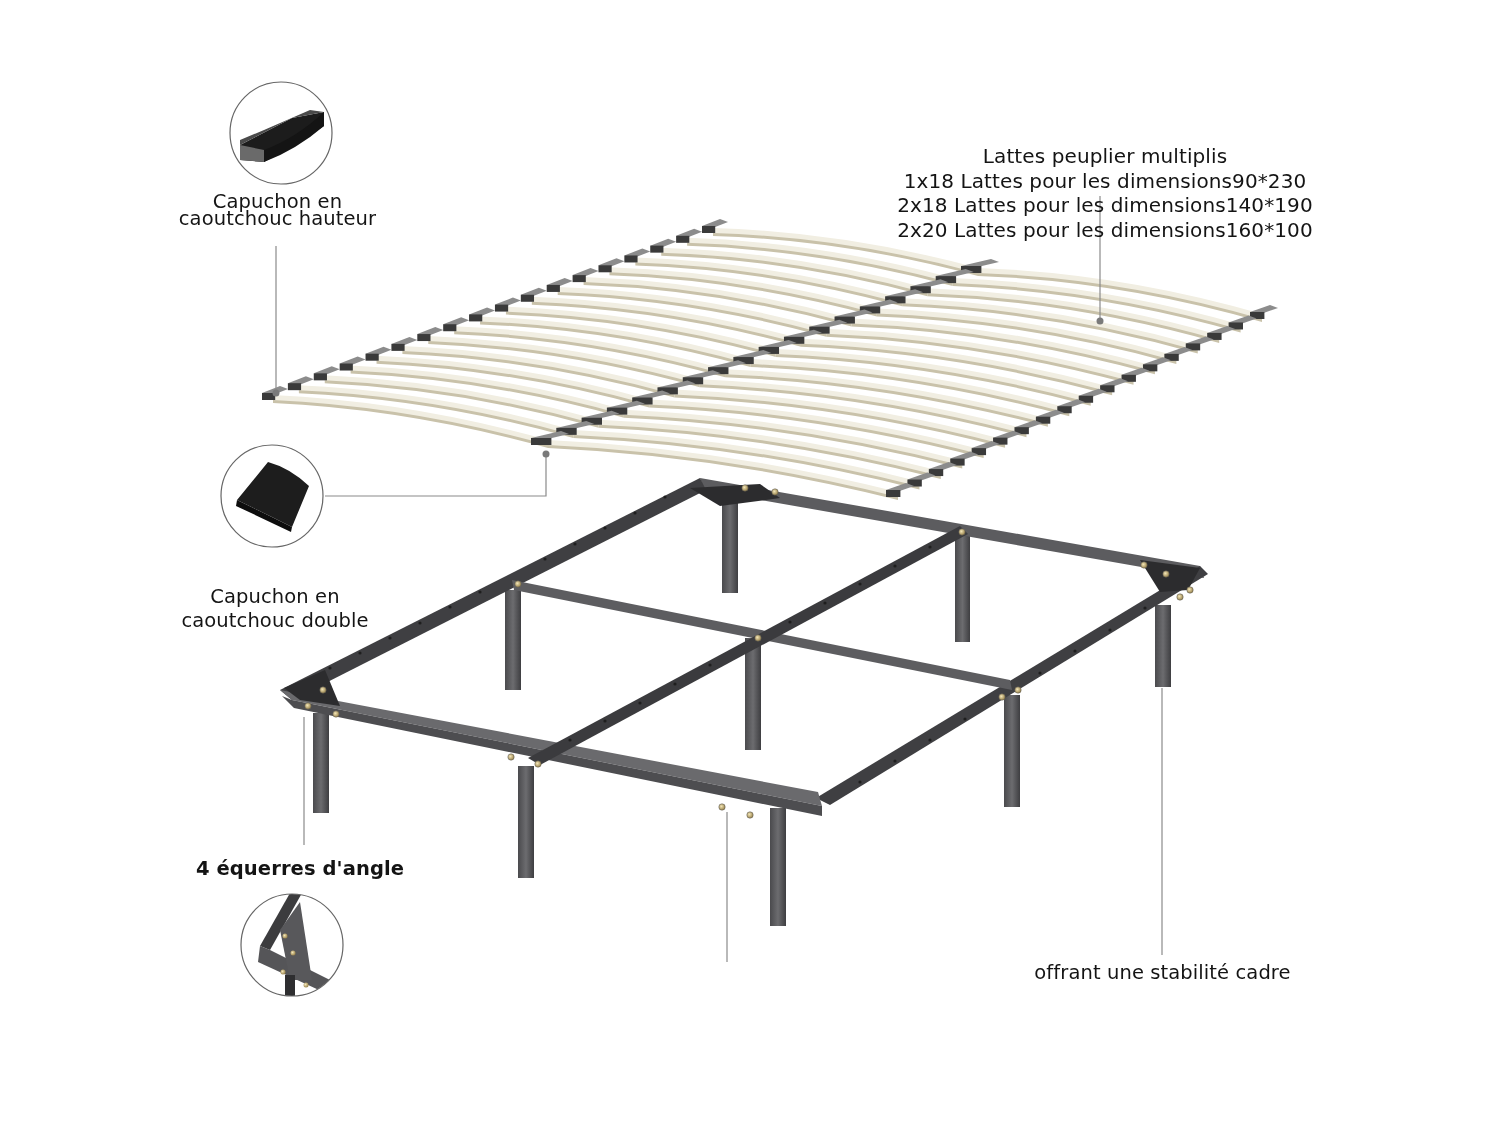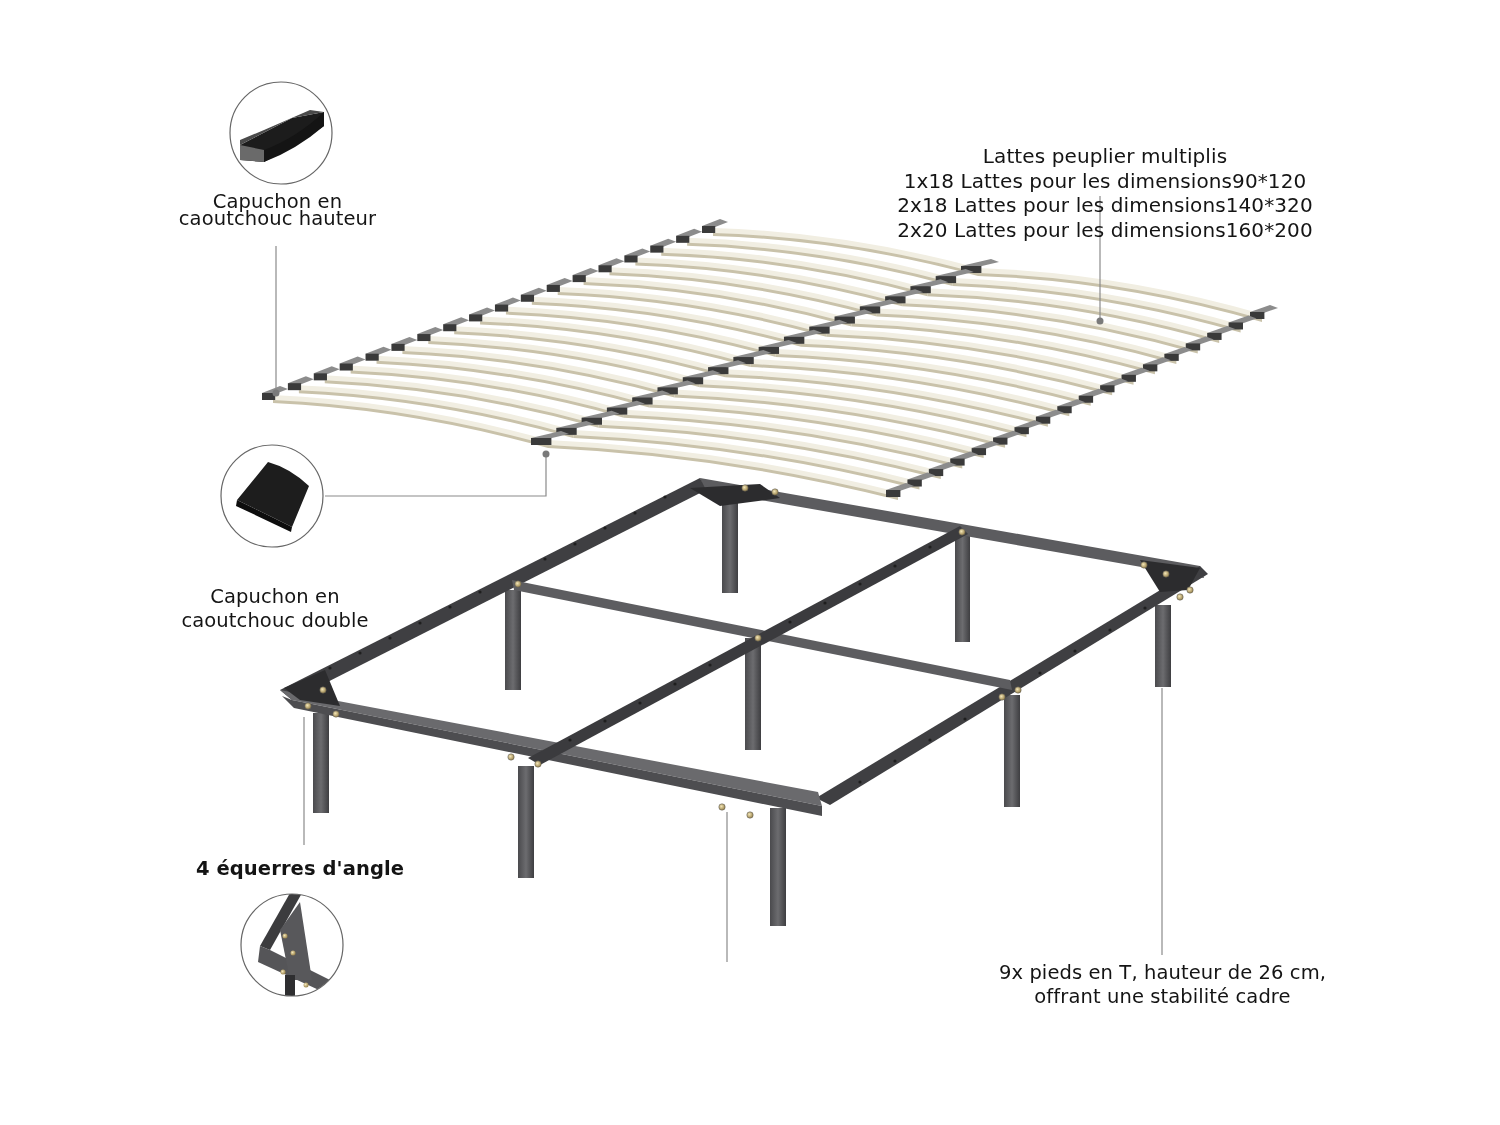--- a/index.html
+++ b/index.html
@@ -495,37 +495,36 @@
         <circle cx="283" cy="972" r="2.5" fill="url(#gBolt)"></circle>
         <circle cx="306" cy="985" r="2.5" fill="url(#gBolt)"></circle>
       </g>
       <circle cx="292" cy="945" r="51" fill="none" stroke="#666" stroke-width="1.2"></circle>
     </g>
   </svg>
 
   
   <div class="label" id="lbl-slats">
     <span class="ln">Lattes peuplier multiplis</span>
-    <span class="ln">1x18 Lattes pour les dimensions90*120</span>
-    <span class="ln">2x18 Lattes pour les dimensions140*320</span>
-    <span class="ln">2x20 Lattes pour les dimensions160*200</span>
+    <span class="ln">1x18 Lattes pour les dimensions90*230</span>
+    <span class="ln">2x18 Lattes pour les dimensions140*190</span>
+    <span class="ln">2x20 Lattes pour les dimensions160*100</span>
   </div>
 
   <div class="label" id="lbl-cap-simple">
     <span class="ln">Capuchon en</span>
     <span class="ln">caoutchouc hauteur</span>
   </div>
 
   <div class="label" id="lbl-cap-double">
     <span class="ln">Capuchon en</span>
     <span class="ln">caoutchouc double</span>
   </div>
 
   <div class="label" id="lbl-corner">
     <span class="ln">4 équerres d'angle</span>
   </div>
 
 
   <div class="label" id="lbl-legs">
-    <span class="ln">9x pieds en T, hauteur de 26 cm,</span>
     <span class="ln">offrant une stabilité cadre</span>
   </div>
 </div>
 
 </body></html>

